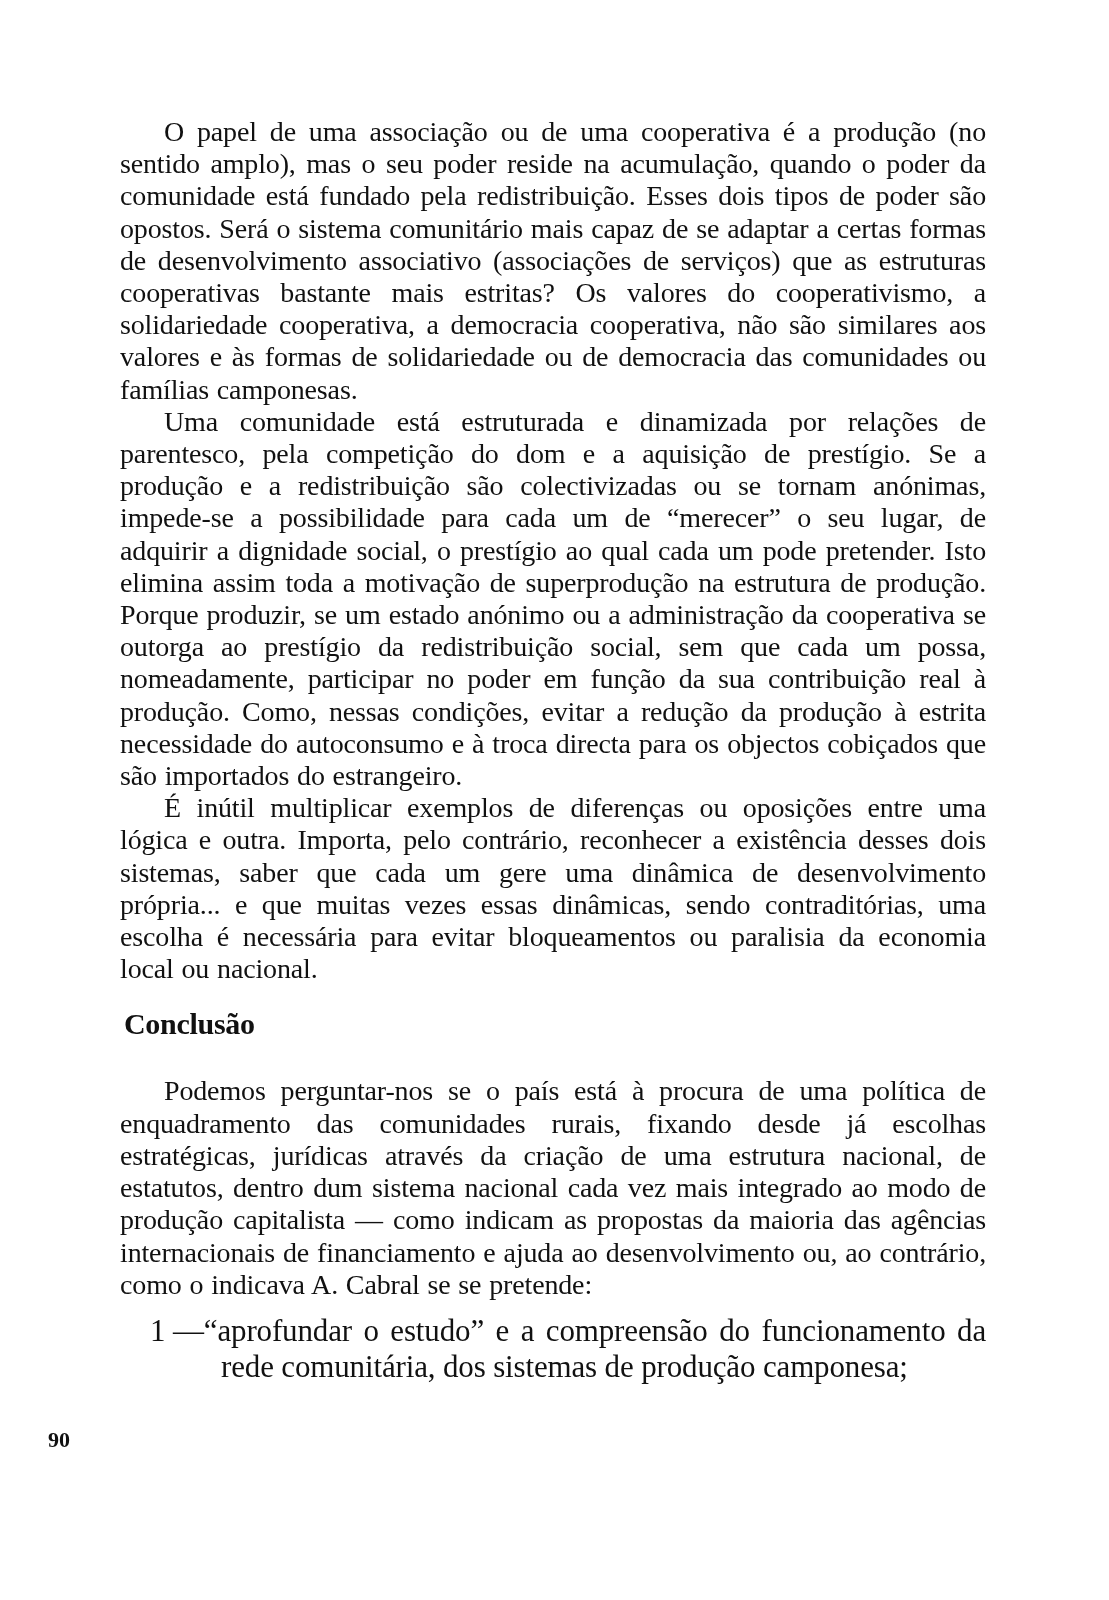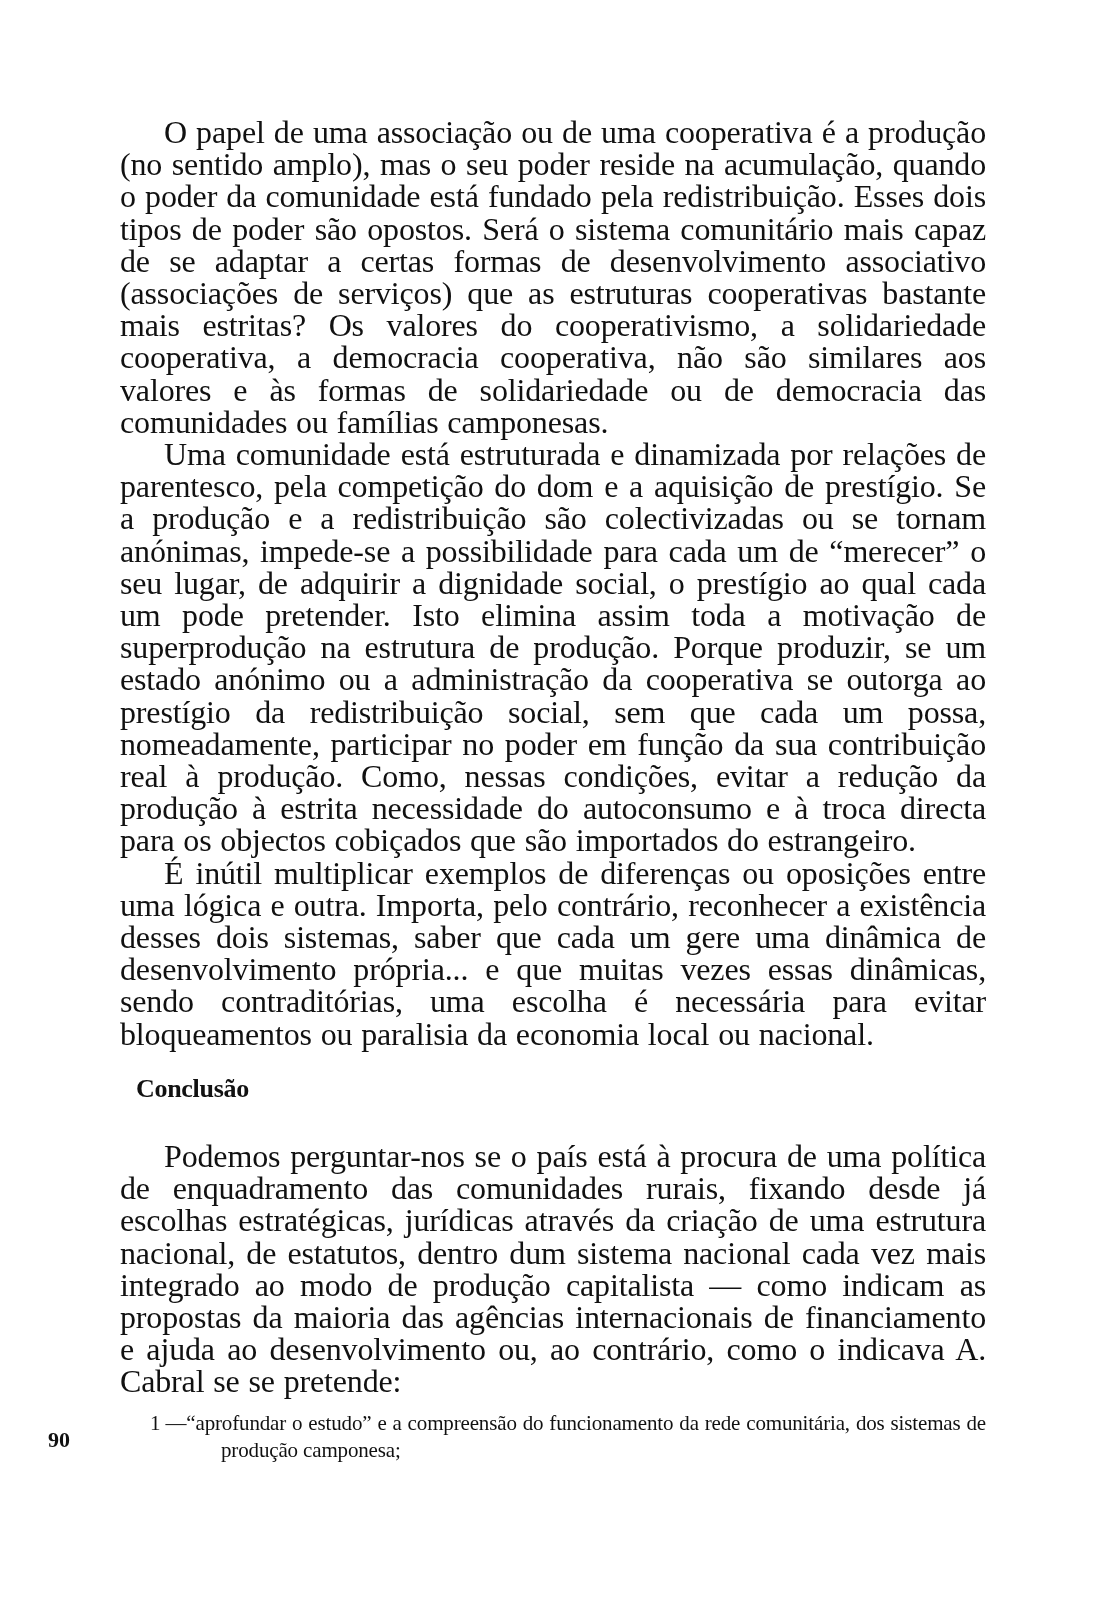--- a/index.html
+++ b/index.html
@@ -15,42 +15,42 @@
     font-family: "Liberation Serif", "DejaVu Serif", serif;
     color: #111111;
   }
   .page {
     position: absolute;
     left: 120px;
     top: 116px;
     width: 866px;
   }
   .para {
-    font-size: 32px;
+    font-size: 28px;
     line-height: 32.2px;
     text-align: justify;
     margin: 0;
     letter-spacing: -0.15px;
     word-spacing: 1px;
     hyphens: manual;
   }
   .para.indent {
     text-indent: 44px;
   }
   .heading {
     font-family: "Liberation Serif", "DejaVu Serif", serif;
     font-weight: bold;
-    font-size: 26px;
+    font-size: 30px;
     line-height: 34px;
-    margin: 22px 0 34px 16px;
+    margin: 22px 0 34px 4px;
     letter-spacing: -0.3px;
   }
   .list-item {
-    font-size: 21px;
-    line-height: 27px;
+    font-size: 31px;
+    line-height: 36px;
     margin: 12px 0 0 0;
     padding-left: 101px;
     text-indent: -71px;
     text-align: justify;
     letter-spacing: -0.15px;
   }
   .list-num {
     display: inline-block;
     text-indent: 0;
   }

